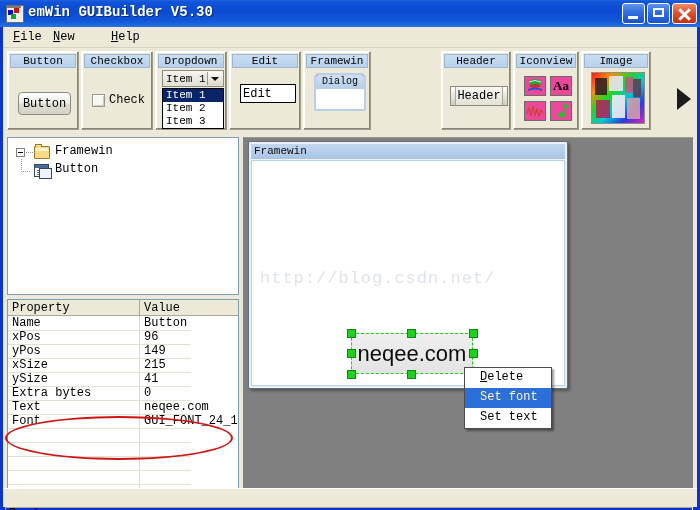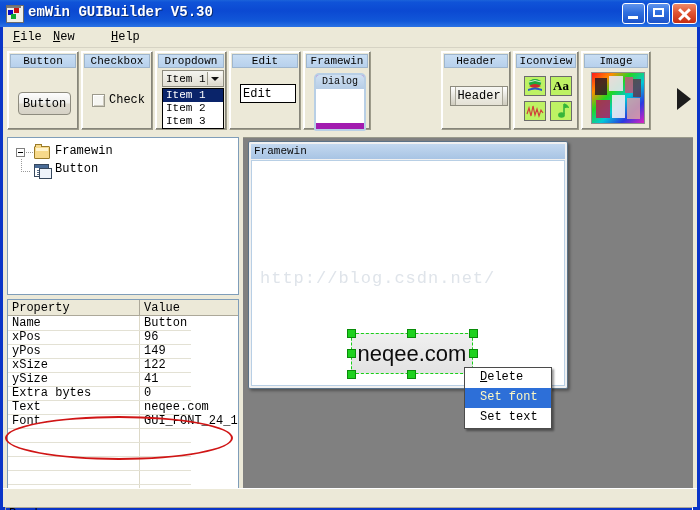--- a/index.html
+++ b/index.html
@@ -157,21 +157,21 @@
   .droplist .opt.sel { background: #0a246a; color: #ffffff; }
 
   .edit-field {
     position: absolute; left: 8px; top: 14px; width: 56px; height: 19px;
     background: #fff; border: 1px solid #000;
     font-size: 12px; color: #000; padding-left: 2px; line-height: 18px;
     box-sizing: border-box;
   }
 
   .mini-framewin {
-    position: absolute; left: 8px; top: 3px; width: 52px; height: 58px;
+    position: absolute; left: 8px; top: 3px; width: 52px; height: 38px;
     background: #a21caf; border: 2px solid #b8cfe5; border-radius: 5px 5px 2px 2px;
     box-sizing: border-box; overflow: hidden;
   }
   .mini-framewin .cap {
     height: 14px; background: linear-gradient(to bottom,#cfe0f2,#b6cde6);
     font-size: 10px; color: #0a0a0a; text-align:center; line-height: 13px;
   }
   .mini-framewin .bdy { background: #fff; height: 34px; }
 
   .graph-box {
@@ -190,21 +190,21 @@
   .hdr-btn::before, .hdr-btn::after {
     content:""; position:absolute; top:0; bottom:0; width:4px;
     background: linear-gradient(to bottom,#ffffff,#cfccbe);
     border-right: 1px solid #a9a79a;
   }
   .hdr-btn::before { left: 0; }
   .hdr-btn::after { right: 0; border-right:none; border-left:1px solid #a9a79a;}
 
   .iconcell {
     position: absolute; width: 22px; height: 20px;
-    background: #bef264; border: 1px solid #6b6b6b;
+    background: #ec4899; border: 1px solid #6b6b6b;
     box-sizing: border-box; overflow: hidden;
     display:flex; align-items:center; justify-content:center;
   }
 
   .img-thumb {
     position: absolute; left: 7px; top: 2px; width: 54px; height: 52px;
     border: 1px solid #8e8e8e; box-sizing: border-box; overflow:hidden;
   }
 
   .scroll-arrow {
@@ -565,21 +565,21 @@
       <div class="pg-row" style="top:31px;">
         <span class="k">xPos</span>
         <span class="v">96</span>
       </div>
       <div class="pg-row" style="top:45px;">
         <span class="k">yPos</span>
         <span class="v">149</span>
       </div>
       <div class="pg-row" style="top:59px;">
         <span class="k">xSize</span>
-        <span class="v">122</span>
+        <span class="v">215</span>
       </div>
       <div class="pg-row" style="top:73px;">
         <span class="k">ySize</span>
         <span class="v">41</span>
       </div>
       <div class="pg-row" style="top:87px;padding-left:29px;">
         <span class="k">Extra bytes</span>
         <span class="v">0</span>
       </div>
       <div class="pg-row" style="top:101px;">

